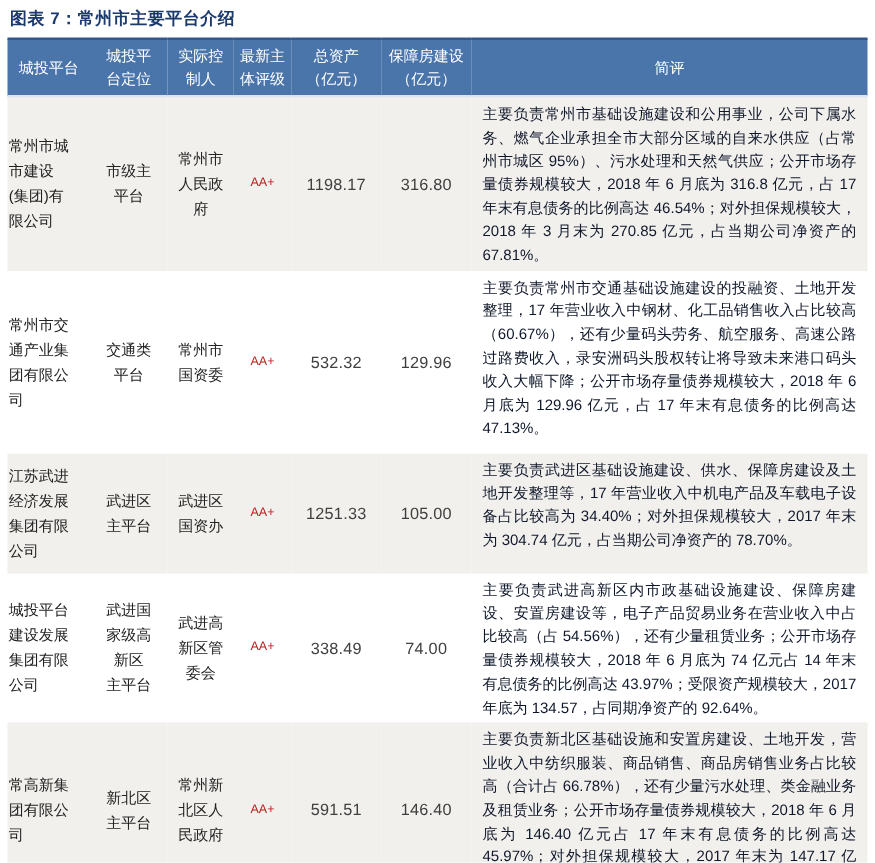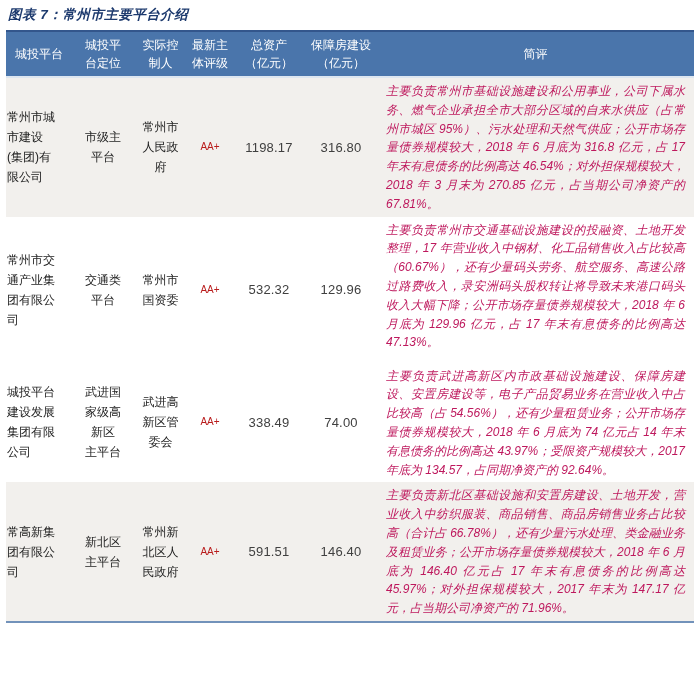--- a/index.html
+++ b/index.html
@@ -8,21 +8,20 @@
     width: 700px; height: 690px;
     background: #ffffff;
     font-family: "Liberation Sans", "DejaVu Sans", sans-serif;
     color: #1c1c1c;
   }
   .page { width: 700px; height: 690px; padding: 4px 6px 0 6px; overflow: hidden; }
 
   .chart-title {
     color: #1d3a6e;
     font-weight: bold;
-    font-style: italic;
     font-size: 13.5px;
     letter-spacing: 0.5px;
     padding: 2px 0 6px 2px;
   }
 
   table.platforms {
     width: 688px;
     border-collapse: collapse;
     table-layout: fixed;
     border-bottom: 2px solid #7292ba;
@@ -61,22 +60,21 @@
   }
   td.name   { text-align: left; padding-left: 1px; white-space: pre-line; line-height: 20px; }
   td.center { text-align: center; white-space: pre-line; line-height: 20px; }
   td.rating { font-size: 10px; color: #b91c1c; }
   td.num    { text-align: center; font-size: 13px; color: #404040; letter-spacing: 0.2px; }
   td.comment {
     text-align: justify;
     vertical-align: top;
     padding: 4px 9px 3px 9px;
     line-height: 18.8px;
-    color: #be185d;
-    font-style: italic;
+    color: #0f172a;
   }
 
   tr.r1 { height: 125px; }
   tr.r2 { height: 146px; }
   tr.r3 { height: 96px; }
   tr.r4 { height: 119px; }
   tr.r5 { height: 107px; }
 </style>
 </head>
 <body>
@@ -134,20 +132,34 @@
 司</td>
         <td class="center">交通类
 平台</td>
         <td class="center">常州市
 国资委</td>
         <td class="center rating">AA+</td>
         <td class="num">532.32</td>
         <td class="num">129.96</td>
         <td class="comment">主要负责常州市交通基础设施建设的投融资、土地开发整理，17 年营业收入中钢材、化工品销售收入占比较高（60.67%），还有少量码头劳务、航空服务、高速公路过路费收入，录安洲码头股权转让将导致未来港口码头收入大幅下降；公开市场存量债券规模较大，2018 年 6 月底为 129.96 亿元，占 17 年末有息债务的比例高达 47.13%。</td>
       </tr>
+      <tr class="odd r3">
+        <td class="name">江苏武进
+经济发展
+集团有限
+公司</td>
+        <td class="center">武进区
+主平台</td>
+        <td class="center">武进区
+国资办</td>
+        <td class="center rating">AA+</td>
+        <td class="num">1251.33</td>
+        <td class="num">105.00</td>
+        <td class="comment">主要负责武进区基础设施建设、供水、保障房建设及土地开发整理等，17 年营业收入中机电产品及车载电子设备占比较高为 34.40%；对外担保规模较大，2017 年末为 304.74 亿元，占当期公司净资产的 78.70%。</td>
+      </tr>
       <tr class="even r4">
         <td class="name">城投平台
 建设发展
 集团有限
 公司</td>
         <td class="center">武进国
 家级高
 新区
 主平台</td>
         <td class="center">武进高

